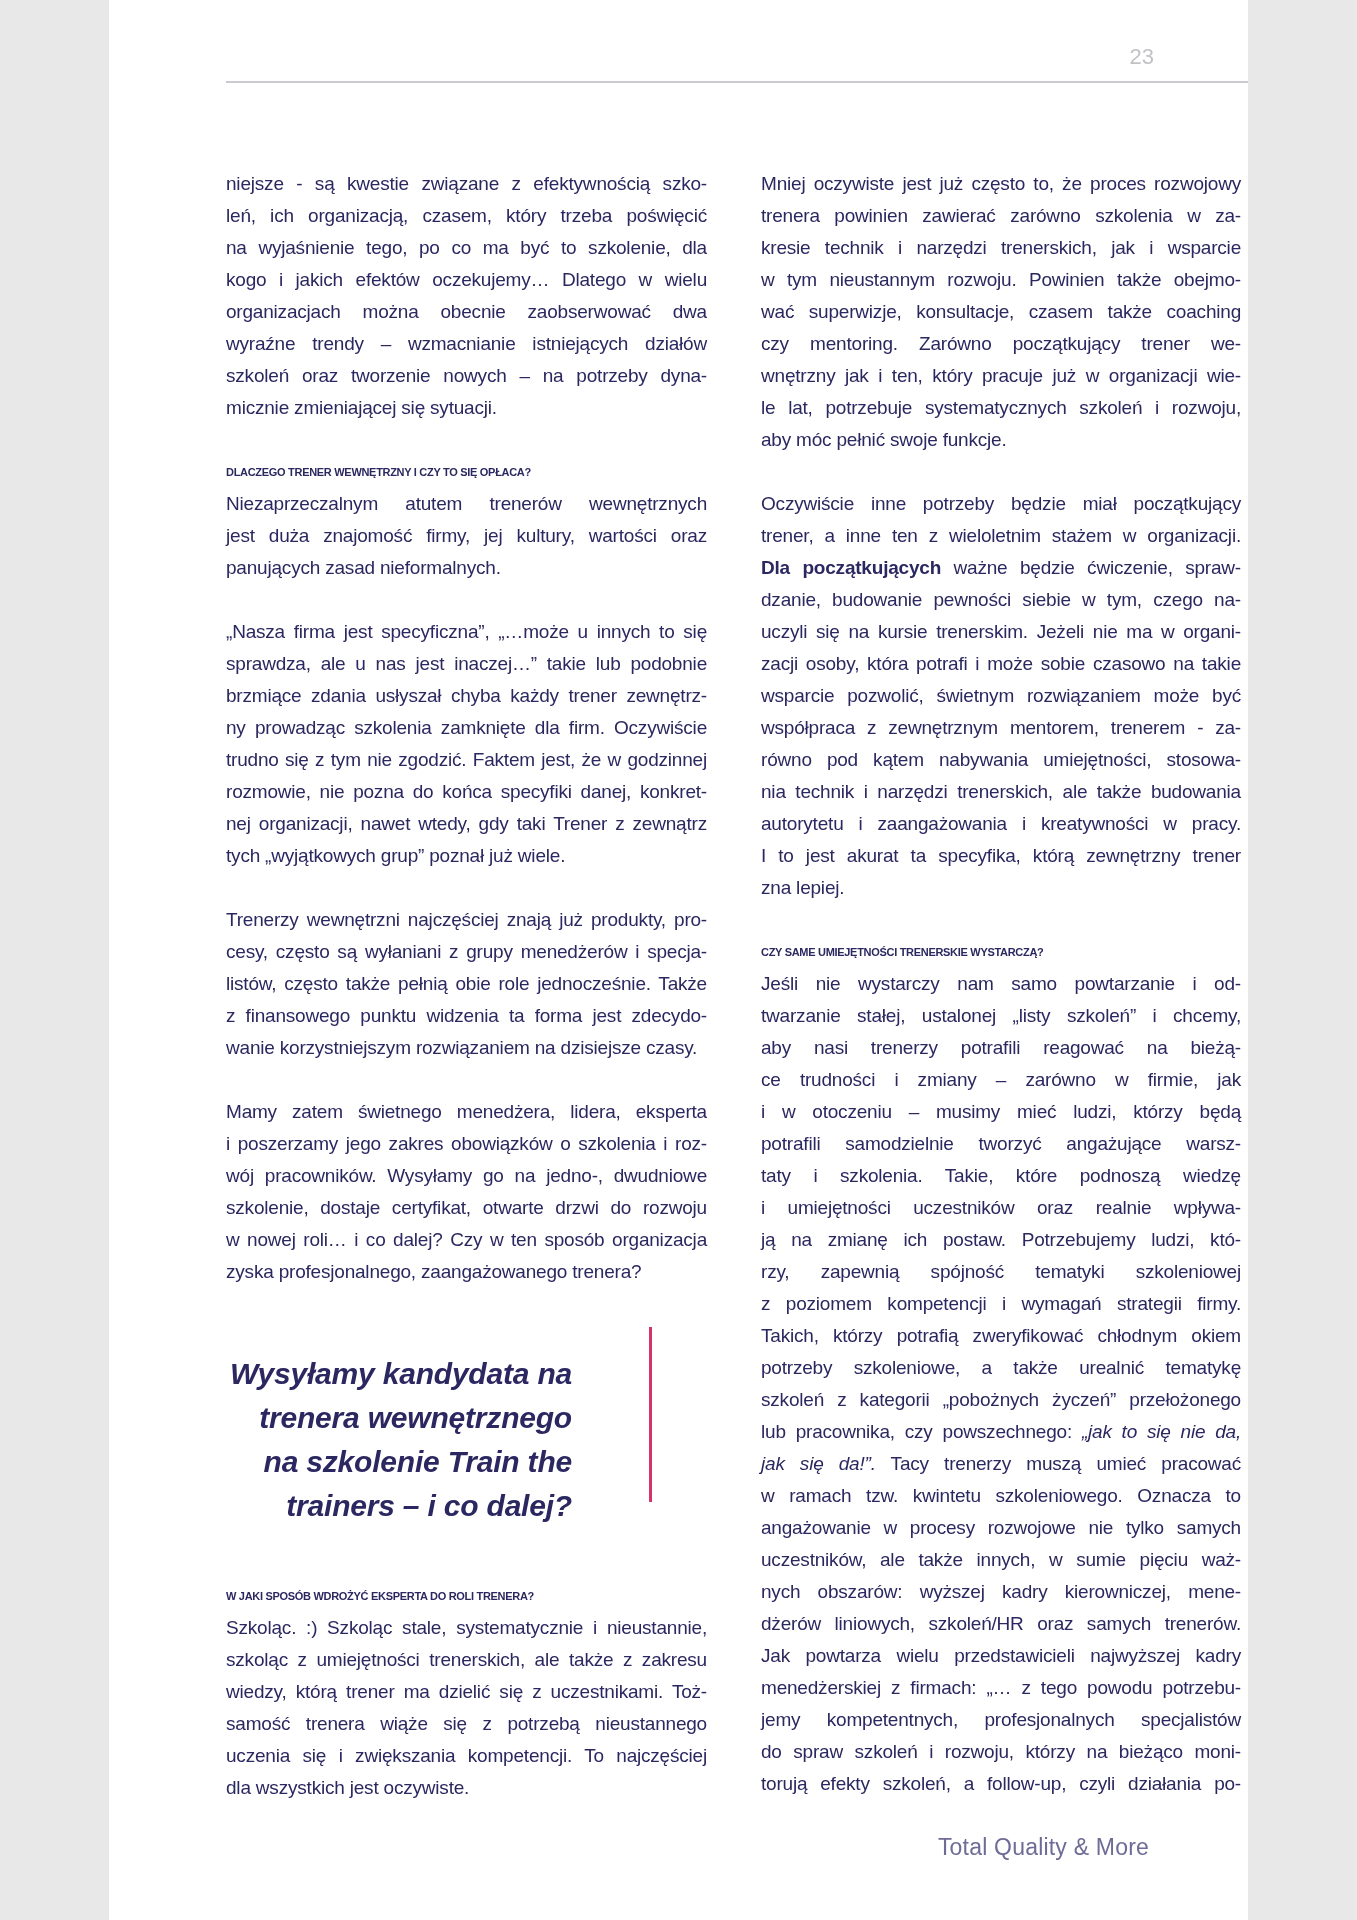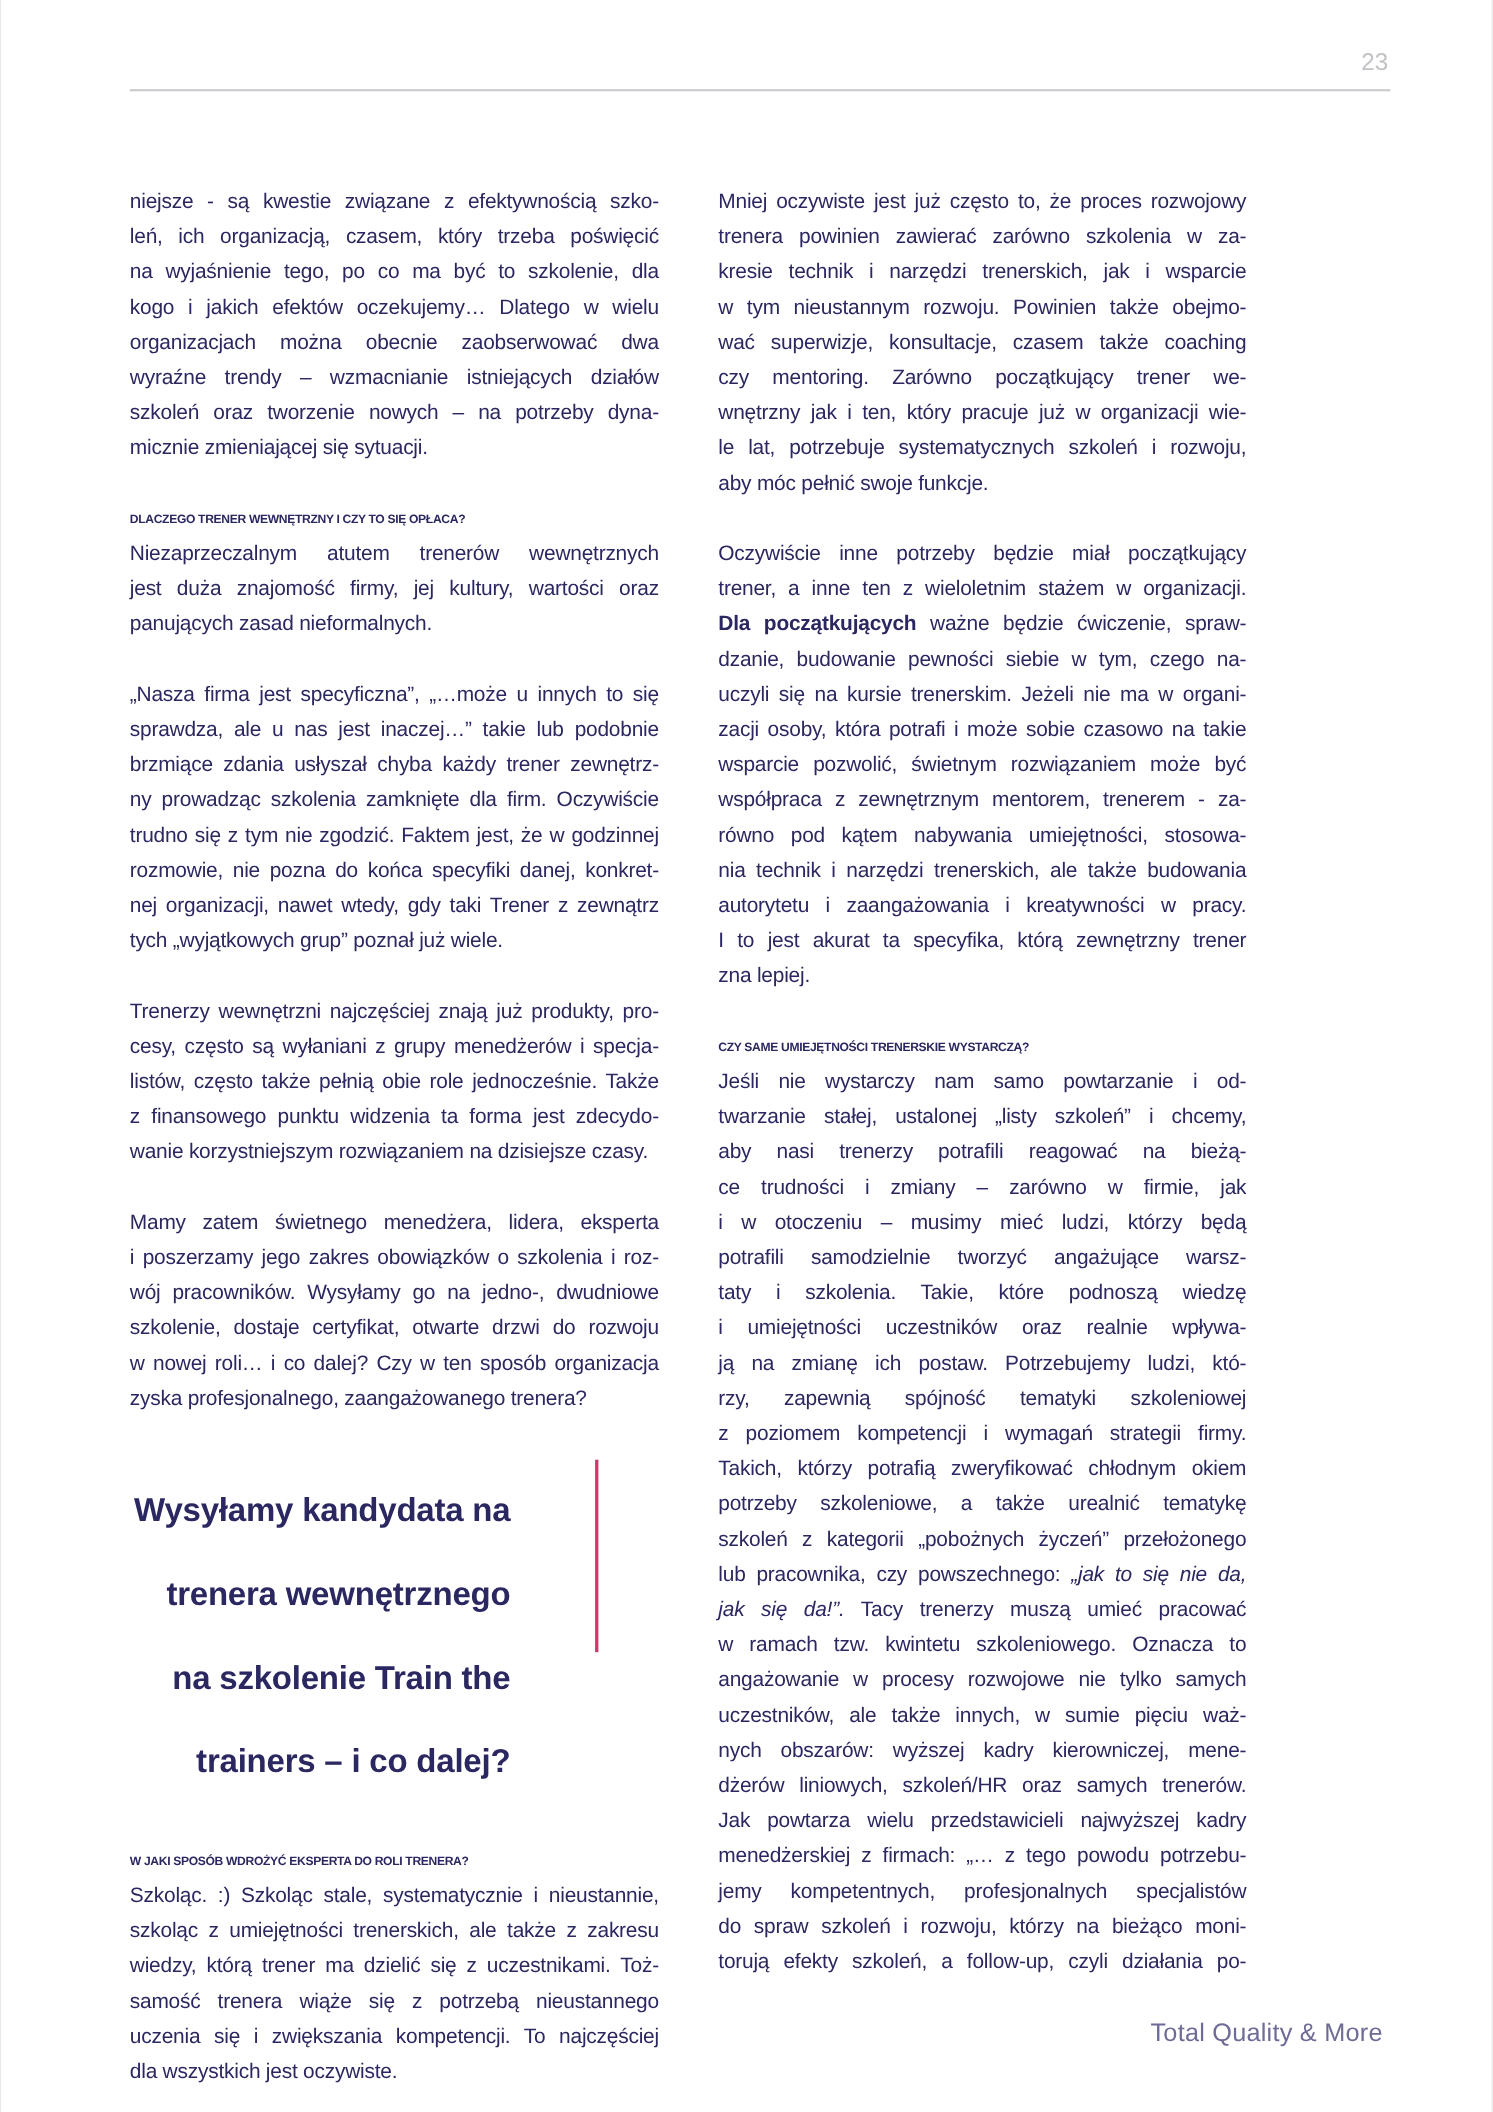--- a/index.html
+++ b/index.html
@@ -1,18 +1,18 @@
 <!DOCTYPE html>
 <html style="--bg: #ffffff; --text: #2b2760; --accent: #d6336c; --pagenum: #c2c2c6; --rule: #cbcbcf; --footer: #6e6b96;"><head>
 <meta charset="utf-8">
 <style>
   html,body{margin:0;padding:0;background:#e8e8e8;}
   .page{
     position:relative;
-    width:1355px;height:1920px;
+    width:1139px;height:1920px;
     background:var(--bg,#ffffff);
     font-family:"Liberation Sans", sans-serif;
     color:var(--text,#2b2760);
     margin:0 auto;
     overflow:hidden;
   }
   .pagenum{
     position:absolute;top:44px;right:94px;
     font-size:22px;line-height:26px;
     color:var(--pagenum,#c2c2c6);
@@ -42,23 +42,22 @@
   .b{font-weight:bold;}
   .i{font-style:italic;}
   .block.quote{
     position:relative;
     margin:64px 0 52px 0;
     width:426px;
   }
   .quote-text{width:346px;}
   .quote-text .line{
     font-size:30px;line-height:44px;letter-spacing:-0.2px;
-    font-weight:bold;
+    font-weight:bold;font-style:italic;
     text-align:right;
-    margin-top:32px;
   }
   .quote-rule{
     position:absolute;right:0;top:-25px;
     width:3px;height:175px;
     background:var(--accent,#d6336c);
   }
   .footer-brand{
     position:absolute;top:1834px;right:99px;
     font-size:23px;font-weight:normal;letter-spacing:0.2px;
     color:var(--footer,#6e6b96);

